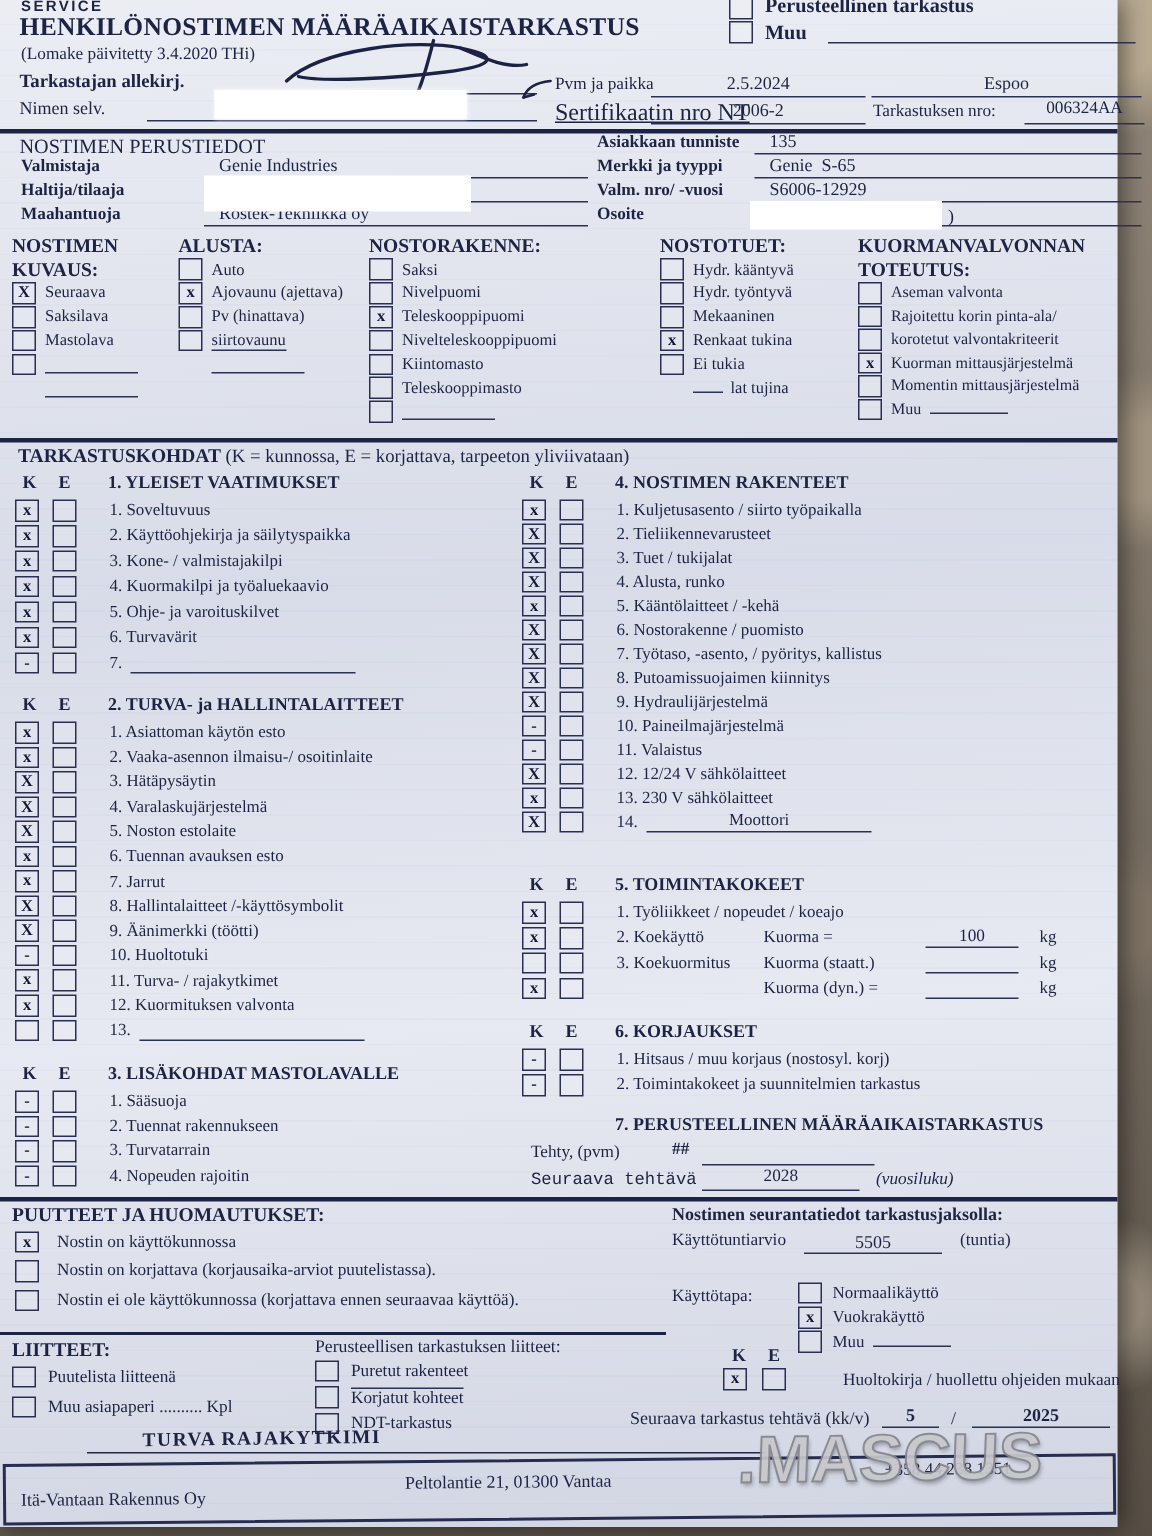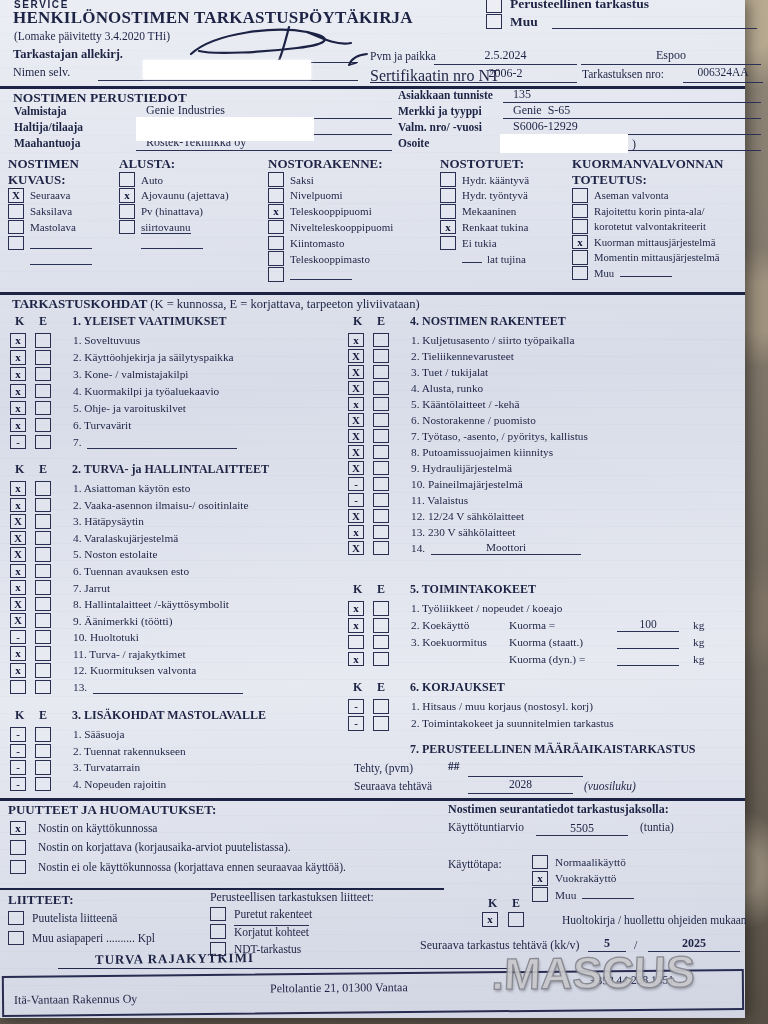--- a/index.html
+++ b/index.html
@@ -48,37 +48,37 @@
   #placeline{left:581px;top:48px;width:180px;height:16px;text-align:center;font-size:12px;}
   #namelabel{left:13px;top:65px;font-size:12px;}
   #nameline{left:98px;top:64px;width:260px;height:16px;}
   #nameredact{left:143px;top:60px;width:168px;height:19px;background:#fff;box-shadow:0 0 3px rgba(255,255,255,.95);z-index:5;}
   #certlabel{left:370px;top:67px;font-size:16px;text-decoration:underline;}
   #certline{left:434px;top:66px;width:143px;height:16px;text-align:center;font-size:12px;}
   #insplabel{left:582px;top:68px;font-size:11.5px;}
   #inspline{left:683px;top:66px;width:80px;height:16px;text-align:center;font-size:11.5px;}
   #rule1{top:86px;}
   
-  #basictitle{left:13px;top:90px;font-size:13.5px;font-weight:700;}
+  #basictitle{left:13px;top:90px;font-size:13.5px;font-weight:400;}
   #basicleft{left:8px;top:104px;width:386px;}
   #basicright{left:392px;top:88px;width:372px;}
   .brow{position:relative;height:16px;}
   .blabel{position:absolute;left:6px;top:1px;font-weight:700;font-size:11.5px;}
   .bfield{position:absolute;top:0;bottom:1px;border-bottom:1.3px solid #2b3055;}
   .bl .bfield{left:128px;right:2px;}
   .br .bfield{left:111px;right:3px;}
   .bval{position:absolute;left:10px;bottom:0;font-size:12px;white-space:pre;}
   .redbox{display:none;}
   .bl .redacted .redbox{display:block;position:absolute;left:128px;top:-3px;width:178px;height:24px;background:#fff;z-index:6;}
   .br .redacted .redbox{display:block;position:absolute;left:108px;top:-2px;width:128px;height:19px;background:#fff;z-index:6;}
   .bsuffix{position:absolute;left:240px;bottom:0;font-size:12px;z-index:7;}
   
   .speccol{position:absolute;top:156px;}
   #sc1{left:8px;width:110px;}   #sc2{left:119px;width:135px;}
-  #sc3{left:268px;width:152px;} #sc4{left:440px;width:134px;}
+  #sc3{left:246px;width:152px;} #sc4{left:440px;width:134px;}
   #sc5{left:572px;width:190px;}
   .sctitle{font-weight:700;font-size:13px;height:15.8px;}
   .sctitle:empty{display:none;}
   .scrow{display:flex;align-items:center;height:15.8px;font-size:11px;}
   #sc5 .scrow{font-size:10.7px;height:15.5px;}
   .sclbl{margin-left:6px;white-space:nowrap;}
   .nobox .box{visibility:hidden;}
   .wline .sclbl{display:inline-block;width:62px;height:11px;border-bottom:1.3px solid #2b3055;}
   .u .sclbl{border-bottom:1.3px solid #2b3055;}
   .sline .sclbl::before{content:"";display:inline-block;width:20px;border-bottom:1.3px solid #2b3055;margin-right:5px;}
@@ -111,21 +111,21 @@
   .cmid{display:inline-block;font-size:11.3px;}
   .cval{display:none;}
   .cunit{margin-left:14px;font-size:11.3px;}
   #s5 .hasval .clabel{display:inline-block;width:98px;}
   #s5 .hasval .cmid{width:108px;}
   #s5 .hasval .cval{display:inline-block;width:62px;height:13px;border-bottom:1.3px solid #2b3055;text-align:center;font-size:11.5px;}
   .s7title{position:absolute;left:64px;top:4px;font-weight:700;font-size:12px;white-space:nowrap;}
   .s7r1{position:absolute;left:8px;top:24px;font-size:11.5px;}
   .s7hash{position:absolute;left:102px;top:22px;font-size:11.5px;font-weight:700;}
   .s7line1{position:absolute;left:122px;top:24px;width:115px;height:14px;text-align:center;}
-  .s7r2{position:absolute;left:8px;top:42px;font-size:11.5px;}
+  .s7r2{position:absolute;left:8px;top:42px;font-size:11.5px;font-family:Liberation Mono, monospace;}
   .s7line2{position:absolute;left:122px;top:40px;width:105px;height:15px;text-align:center;font-size:11.5px;}
   .s7unit{position:absolute;left:238px;top:42px;font-size:11.5px;font-style:italic;}
   
   #rule3{top:798px;}
   #defects{left:8px;top:802px;width:434px;}
   #deftitle{font-weight:700;font-size:13px;}
   .drow{display:flex;align-items:center;height:19.5px;font-size:11.5px;}
   .drow .box{margin-left:2px;}
   .drow .dlabel{margin-left:12px;white-space:nowrap;}
   #tracking{left:448px;top:802px;width:310px;}
@@ -172,21 +172,21 @@
     text-shadow:1px 2px 3px rgba(55,55,65,.45);
     transform:skewX(-3deg) rotate(-.8deg);opacity:.92;
   }
 </style>
 </head>
 <body>
 
 <div class="paper">
 
   <div class="abs" id="logo">SERVICE</div>
-  <div class="abs" id="title">HENKILÖNOSTIMEN TARKASTUSPÖYTÄKIRJA</div>
+  <div class="abs" id="title">HENKILÖNOSTIMEN MÄÄRÄAIKAISTARKASTUS</div>
   <div class="abs" id="subtitle">(Lomake päivitetty 3.4.2020 THi)</div>
 
   <span class="abs box" id="chk1box"></span>
   <span class="abs" id="chk1label">Perusteellinen tarkastus</span>
   <span class="abs box" id="chk2box"></span>
   <span class="abs" id="chk2label">Muu</span>
   <span class="abs lineu" id="chk2line"></span>
 
   <div class="abs" id="siglabel">Tarkastajan allekirj.</div>
   <span class="abs lineu" id="sigline"></span>

